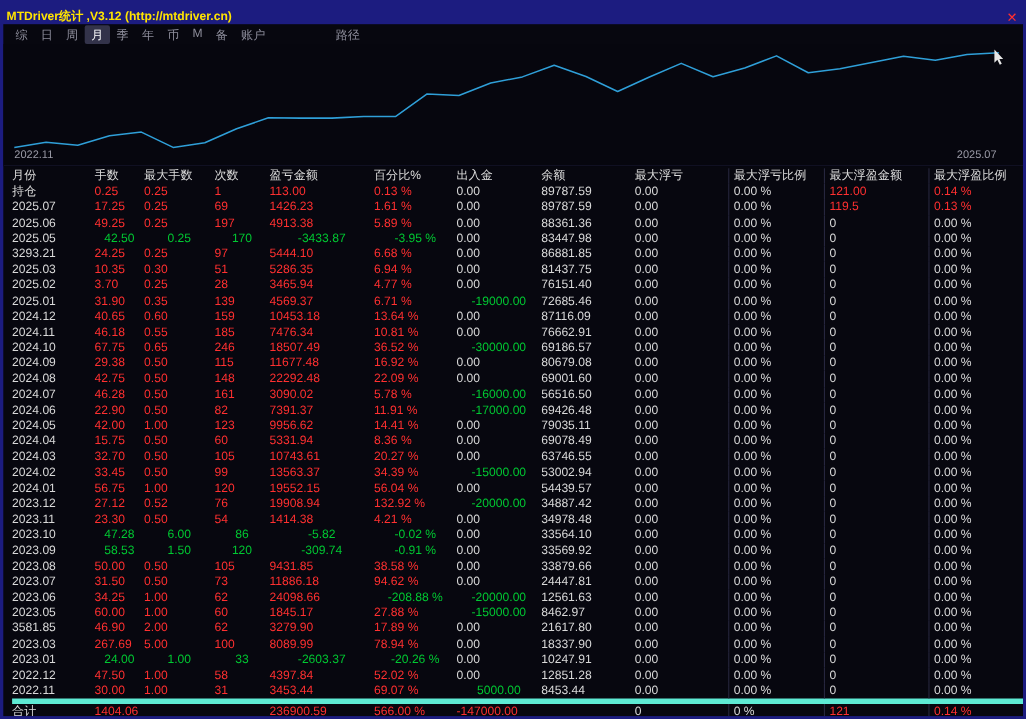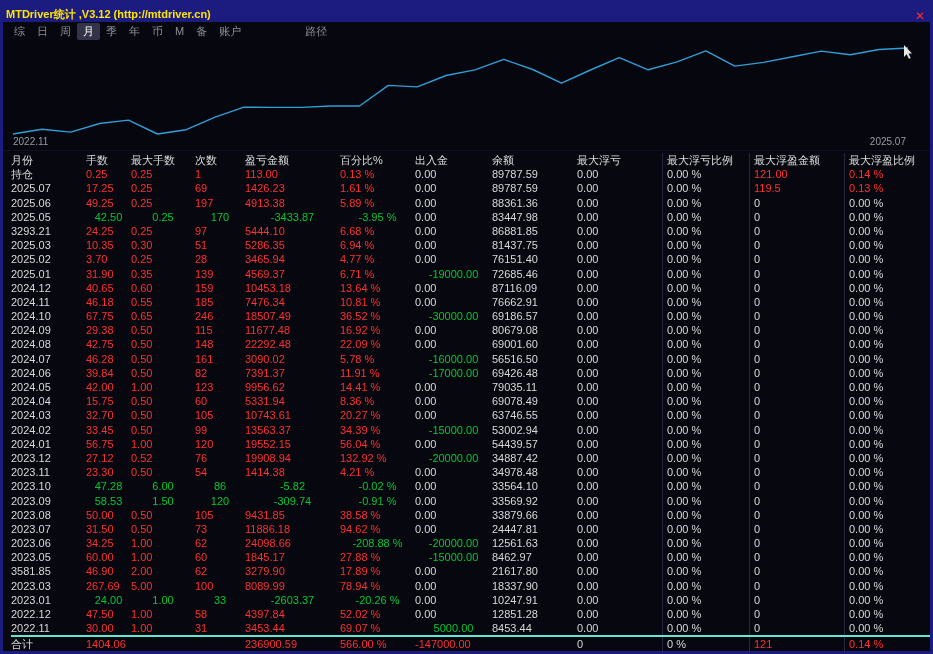--- a/index.html
+++ b/index.html
@@ -26,21 +26,21 @@
   .trow{
     display:grid;
     grid-template-columns:75px 45px 64px 50px 95px 75px 77px 85px 85px 87px 95px 86px;
     height:14.2px;line-height:14.2px;align-items:center;
   }
   .trow>span{white-space:nowrap;overflow:hidden;}
   .trow>span:nth-child(10),
   .trow>span:nth-child(11),
   .trow>span:nth-child(12){border-left:1px solid #26263e;padding-left:4px;}
   .thead{color:#dcdcdc;}
-  .total{border-top:2px solid #5eead4;}
+  .total{border-top:5px solid #5eead4;}
   .w{color:var(--plain,#d9d9d9);}
   .r{color:var(--red,#ff3030);}
   .g{color:var(--green,#00c832);text-align:center;}
 </style>
 </head>
 <body>
 
 <div class="window">
   <div class="titlebar">
     <span class="title">MTDriver统计 ,V3.12 (http://mtdriver.cn)</span>
@@ -275,21 +275,21 @@
             <span class="r">5.78 %</span>
             <span class="g">-16000.00</span>
             <span class="w">56516.50</span>
             <span class="w">0.00</span>
             <span class="w">0.00 %</span>
             <span class="w">0</span>
             <span class="w">0.00 %</span>
           </div>
           <div class="trow">
             <span class="w">2024.06</span>
-            <span class="r">39.84</span>
+            <span class="r">22.90</span>
             <span class="r">0.50</span>
             <span class="r">82</span>
             <span class="r">7391.37</span>
             <span class="r">11.91 %</span>
             <span class="g">-17000.00</span>
             <span class="w">69426.48</span>
             <span class="w">0.00</span>
             <span class="w">0.00 %</span>
             <span class="w">0</span>
             <span class="w">0.00 %</span>

